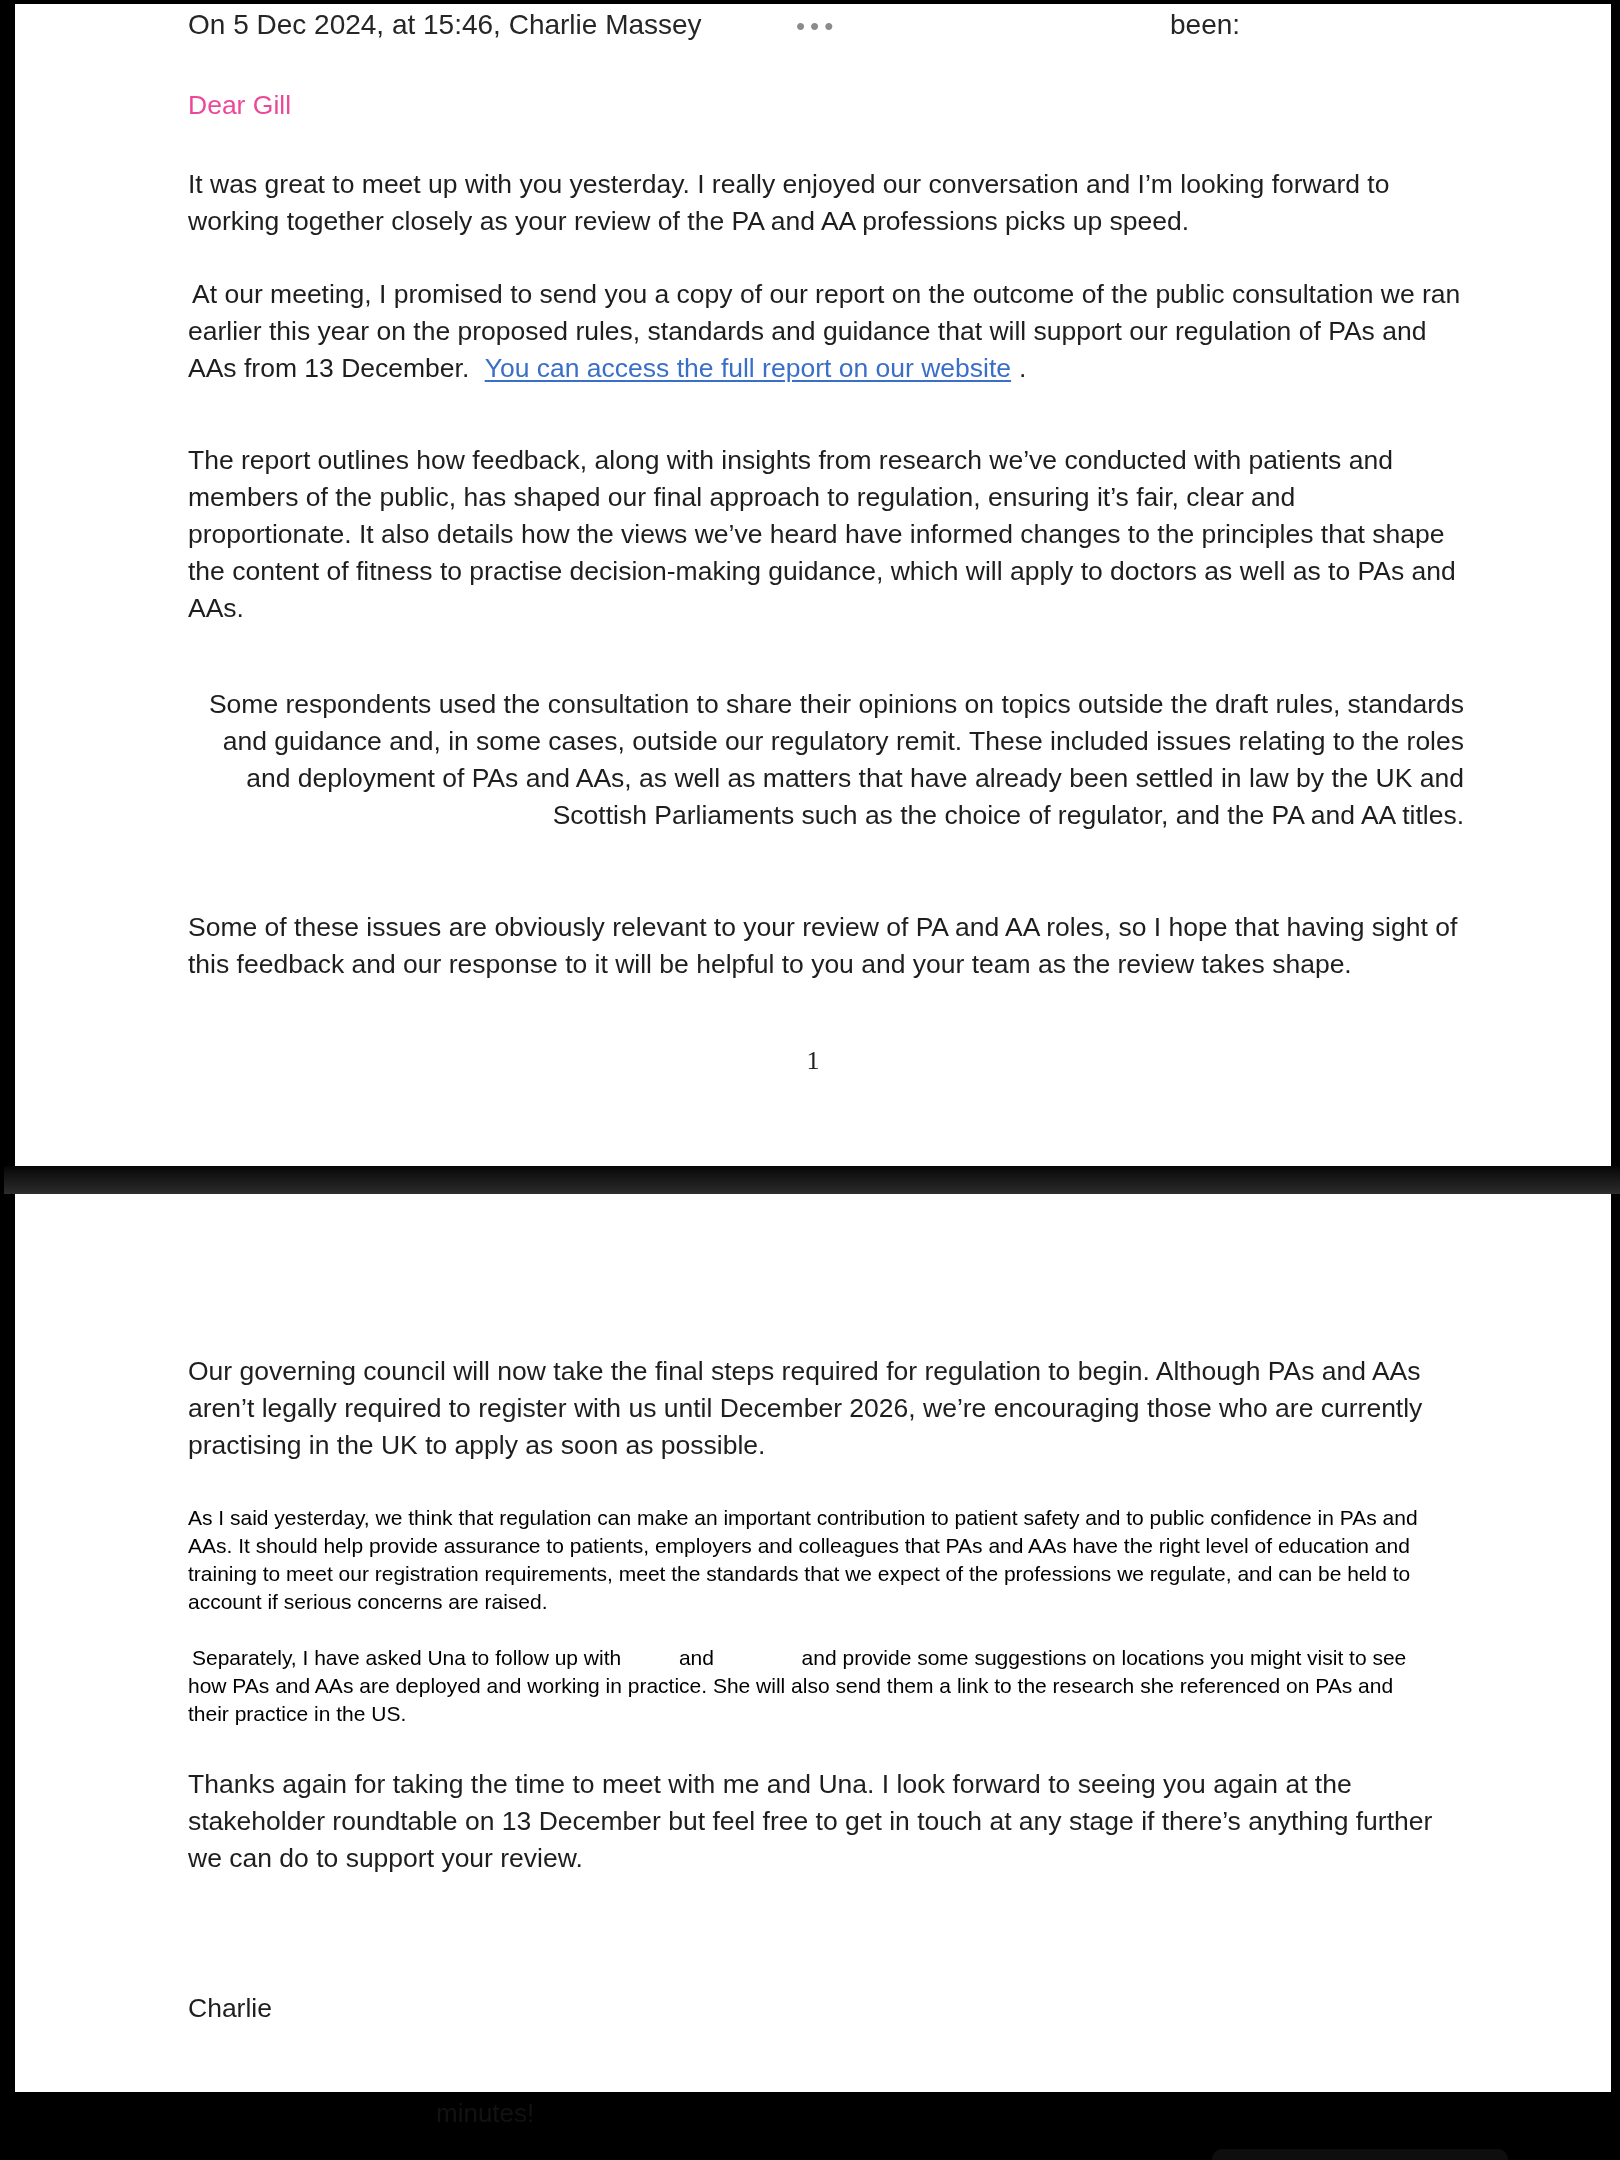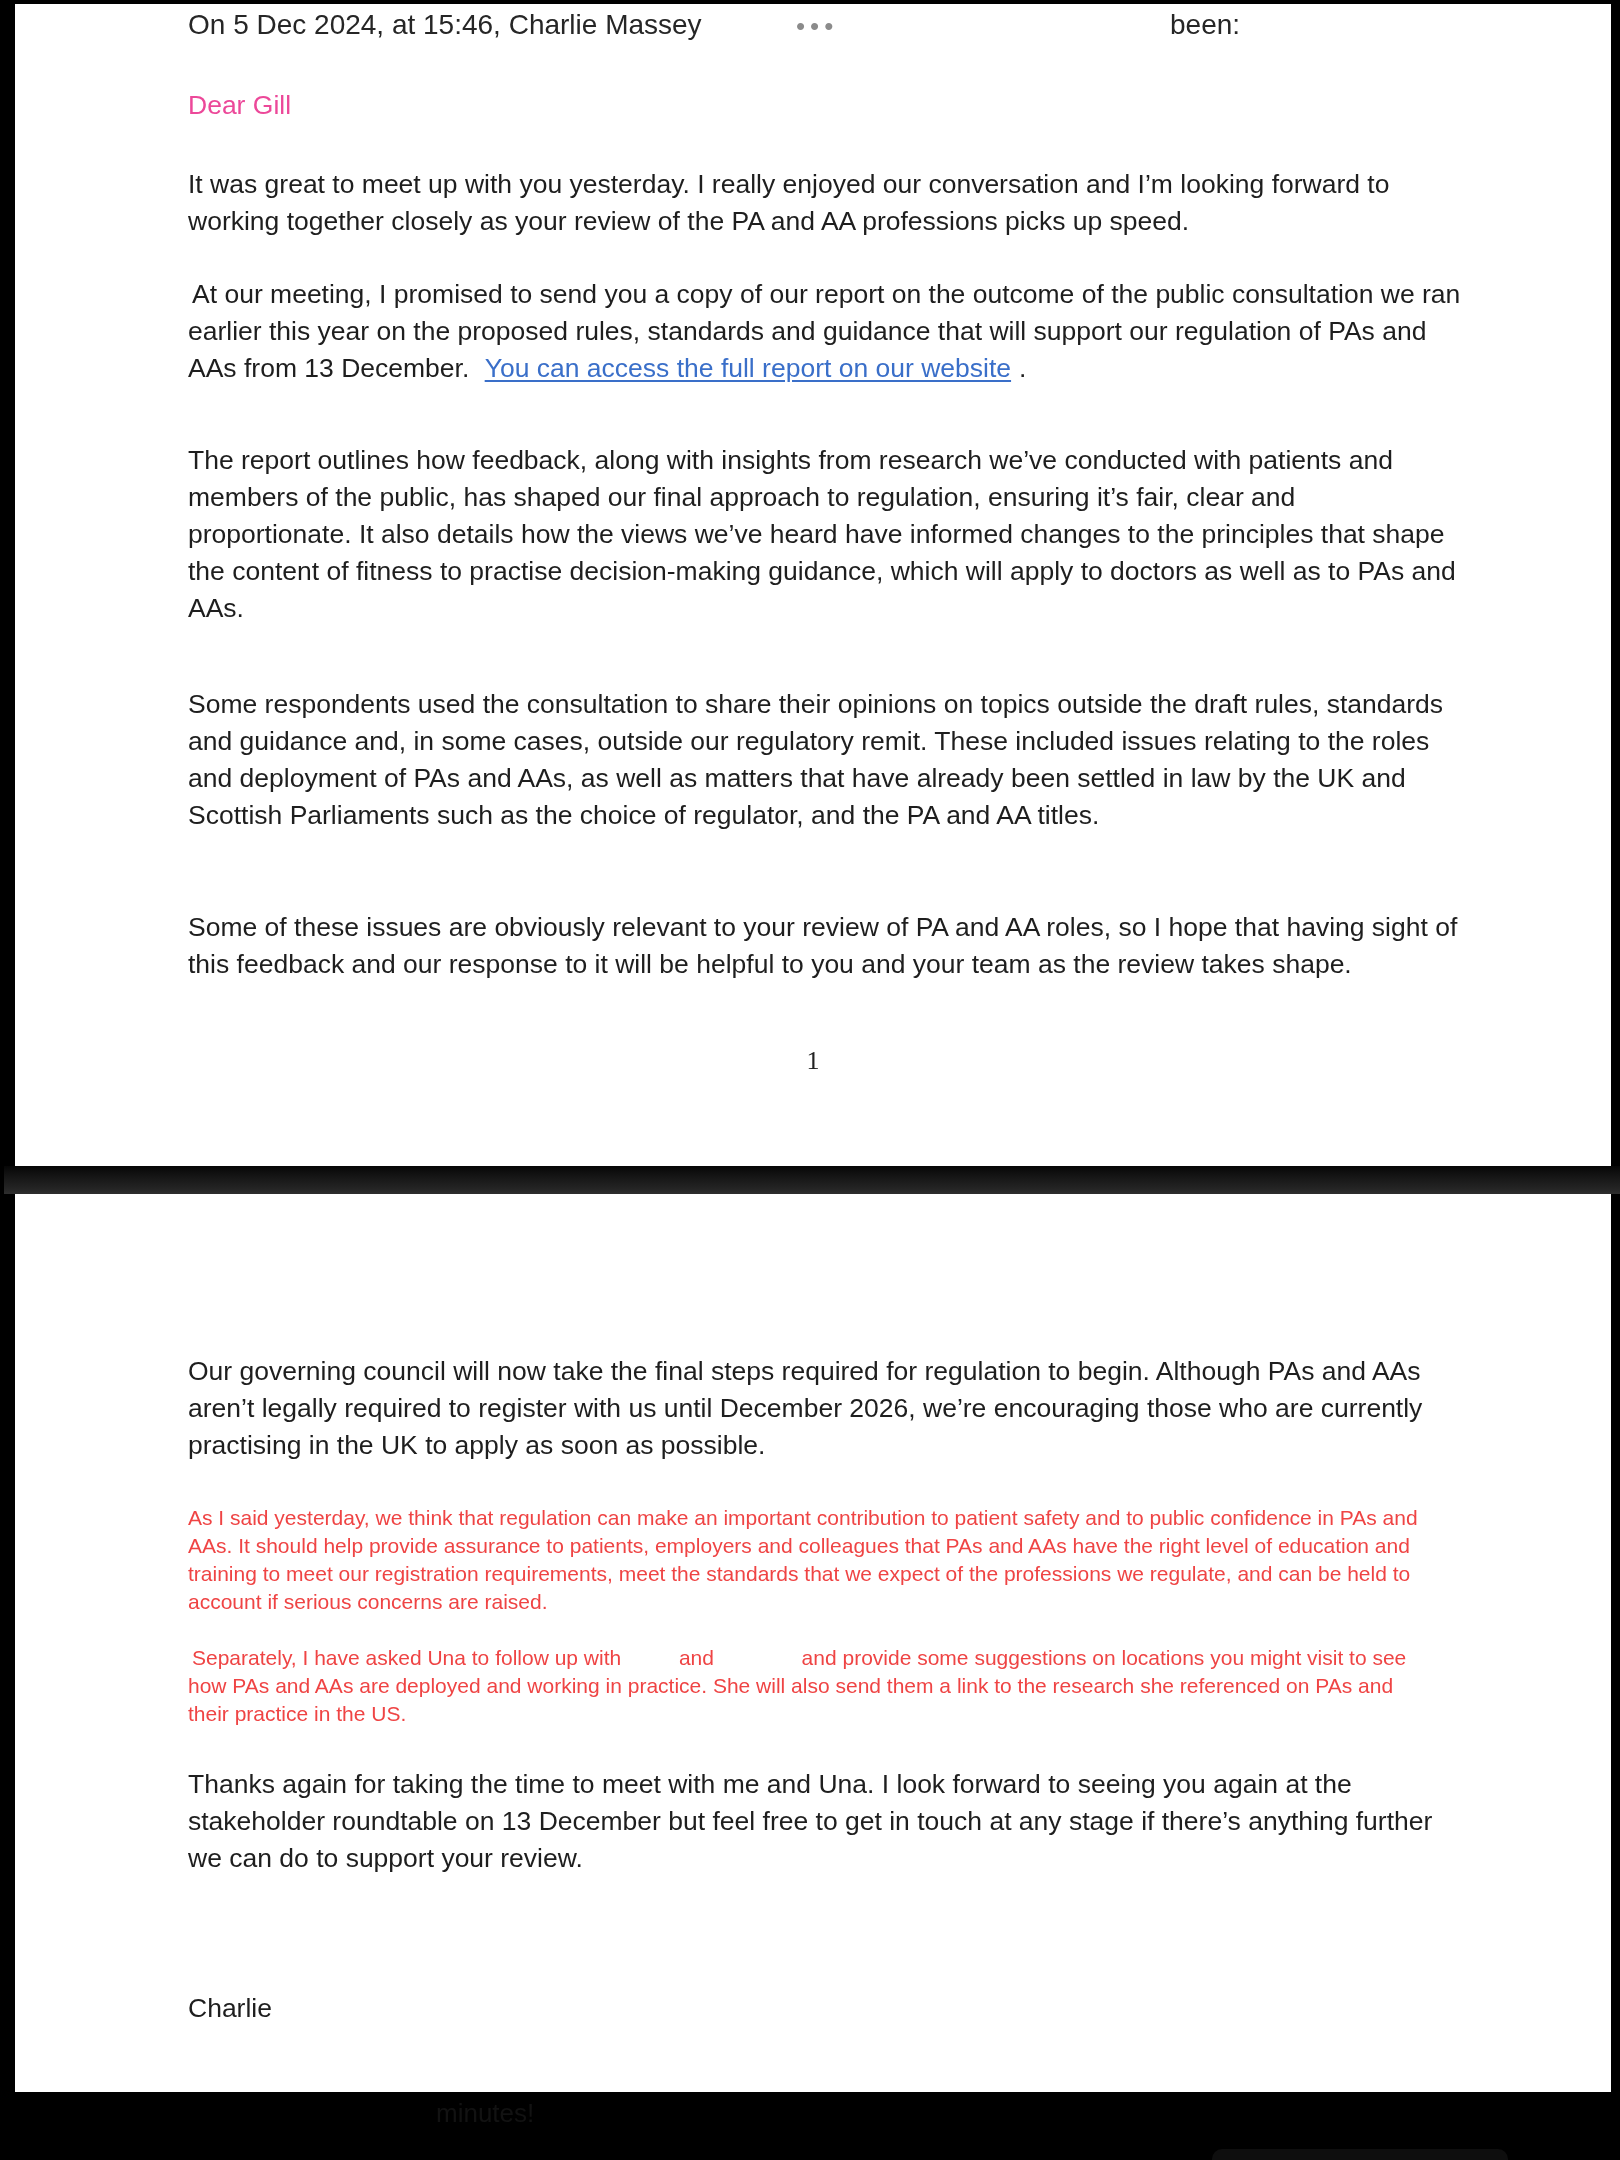--- a/index.html
+++ b/index.html
@@ -69,28 +69,28 @@
     left: 169px;
     width: 1284px;
     font-size: 26.5px;
     line-height: 37px;
     color: #1e1e1e;
   }
   .small {
     width: 1254px;
     font-size: 21px;
     line-height: 28px;
-    color: #ef4444;
+    color: #000000;
   }
   .salutation { position: absolute; top: 82px; left: 169px; font-size: 26.5px; color: #ec4899; }
 
   #p1 { top: 158px; }
   #p2 { top: 268px; }
   #p3 { top: 434px; }
-  #p4 { top: 678px; }
+  #p4 { top: 678px; text-align: right; }
   #p5 { top: 901px; }
   .pageno {
     position: absolute;
     top: 1038px; left: 0;
     width: 100%;
     text-align: center;
     font-family: "Liberation Serif", serif;
     font-size: 26px;
     color: #222;
   }

